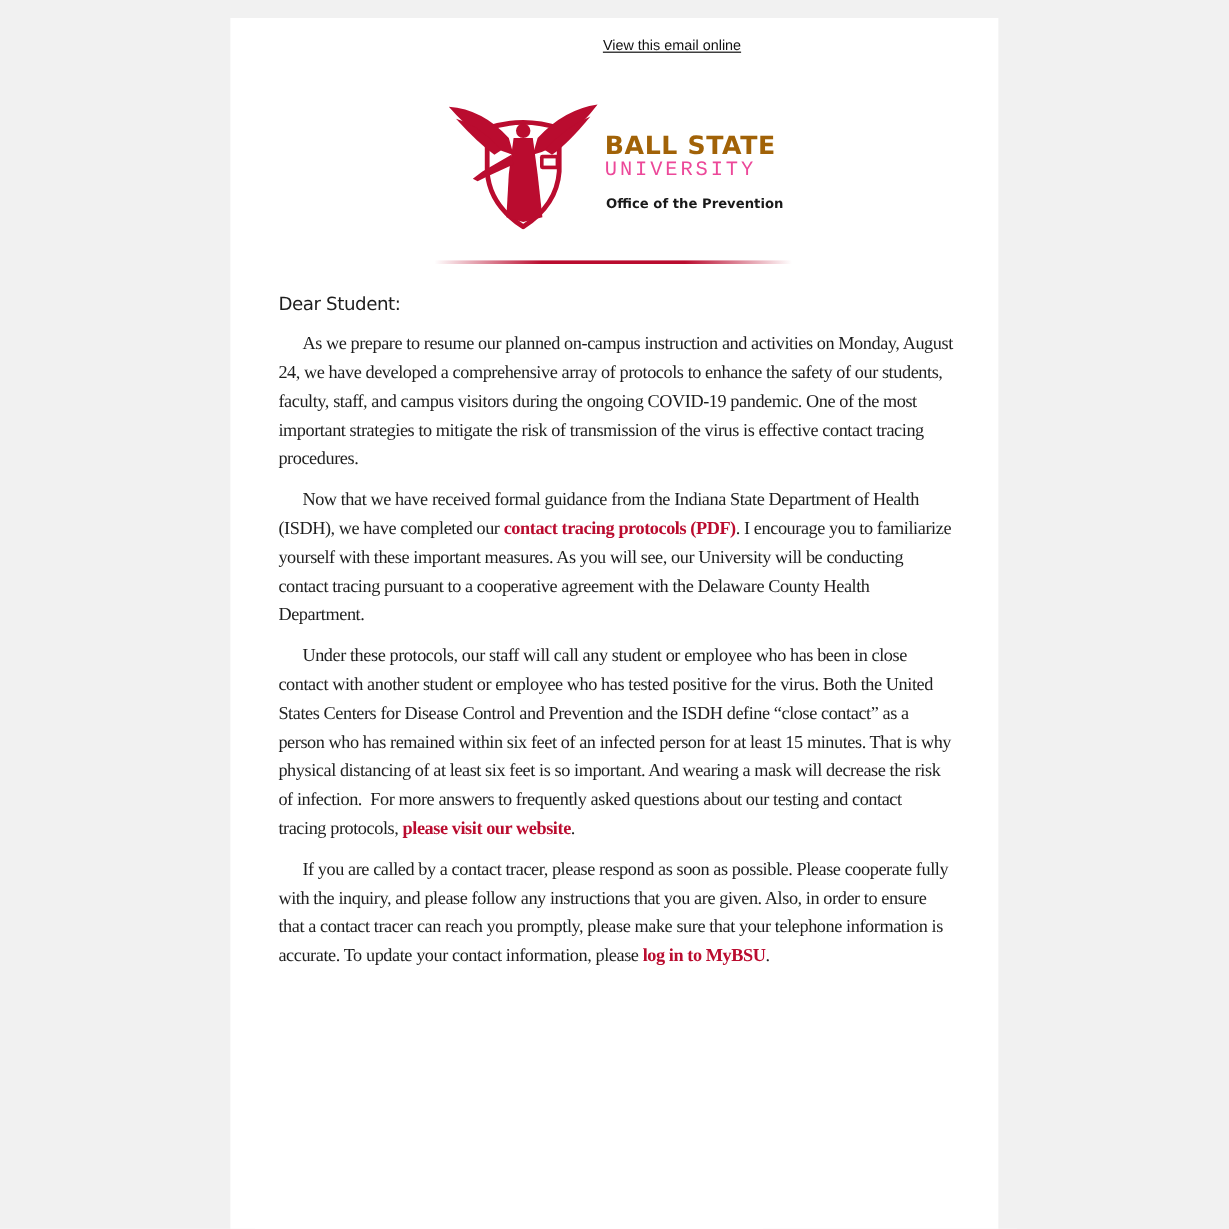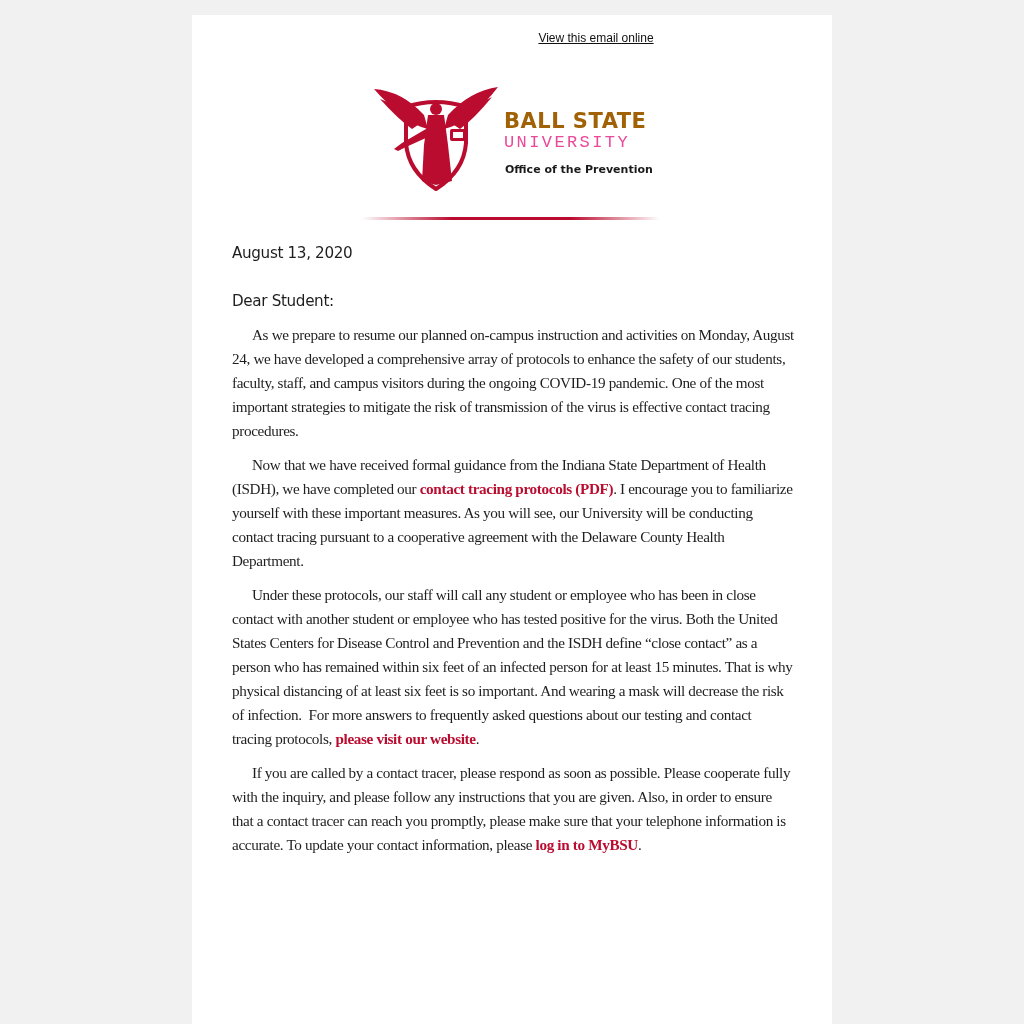--- a/index.html
+++ b/index.html
@@ -20,21 +20,20 @@
     }
     .view-online {
       position: absolute;
       top: 16px;
       left: 0;
       width: 736px;
       text-align: center;
       font-family: "Liberation Sans", sans-serif;
       font-size: 12px;
       color: #111;
-      padding-left: 36px;
     }
     .view-online a { color: #111; text-decoration: underline; }
     .logo {
       position: absolute;
       left: 180px;
       top: 70px;
       width: 290px;
       height: 110px;
     }
     .logo-mark {
@@ -134,21 +133,20 @@
       <rect x="81" y="47" width="10" height="6" fill="#ffffff"></rect>
     </svg>
     <div class="logo-title">BALL STATE</div>
     <div class="logo-sub">UNIVERSITY</div>
     <div class="logo-office">Office of the Prevention</div>
   </div>
 
   <div class="divider"></div>
 
   <div class="body-text">
-    <p class="date">August 13, 2020</p>
     <p class="greeting">Dear Student:</p>
 
     <p class="indent">As we prepare to resume our planned on-campus instruction and activities on Monday, August 24, we have developed a comprehensive array of protocols to enhance the safety of our students, faculty, staff, and campus visitors during the ongoing COVID-19 pandemic. One of the most important strategies to mitigate the risk of transmission of the virus is effective contact tracing procedures.</p>
 
     <p class="indent"><span>Now that we have received formal guidance from the Indiana State Department of Health (ISDH), we have completed our </span><a href="#" class="link">contact tracing protocols (PDF)</a><span>. I encourage you to familiarize yourself with these important measures. As you will see, our University will be conducting contact tracing pursuant to a cooperative agreement with the Delaware County Health Department.</span></p>
 
     <p class="indent"><span>Under these protocols, our staff will call any student or employee who has been in close contact with another student or employee who has tested positive for the virus. Both the United States Centers for Disease Control and Prevention and the ISDH define “close contact” as a person who has remained within six feet of an infected person for at least 15 minutes. That is why physical distancing of at least six feet is so important. And wearing a mask will decrease the risk of infection.&nbsp; For more answers to frequently asked questions about our testing and contact tracing protocols, </span><a href="#" class="link">please visit our website</a><span>.</span></p>
 
     <p class="indent"><span>If you are called by a contact tracer, please respond as soon as possible. Please cooperate fully with the inquiry, and please follow any instructions that you are given. Also, in order to ensure that a contact tracer can reach you promptly, please make sure that your telephone information is accurate. To update your contact information, please </span><a href="#" class="link">log in to MyBSU</a><span>.</span></p>
 

